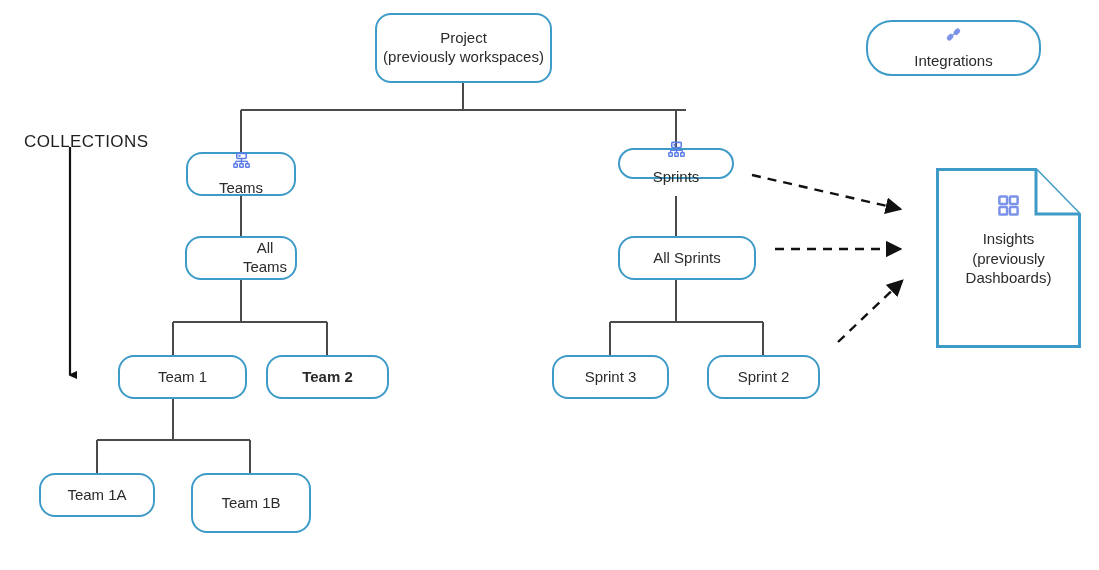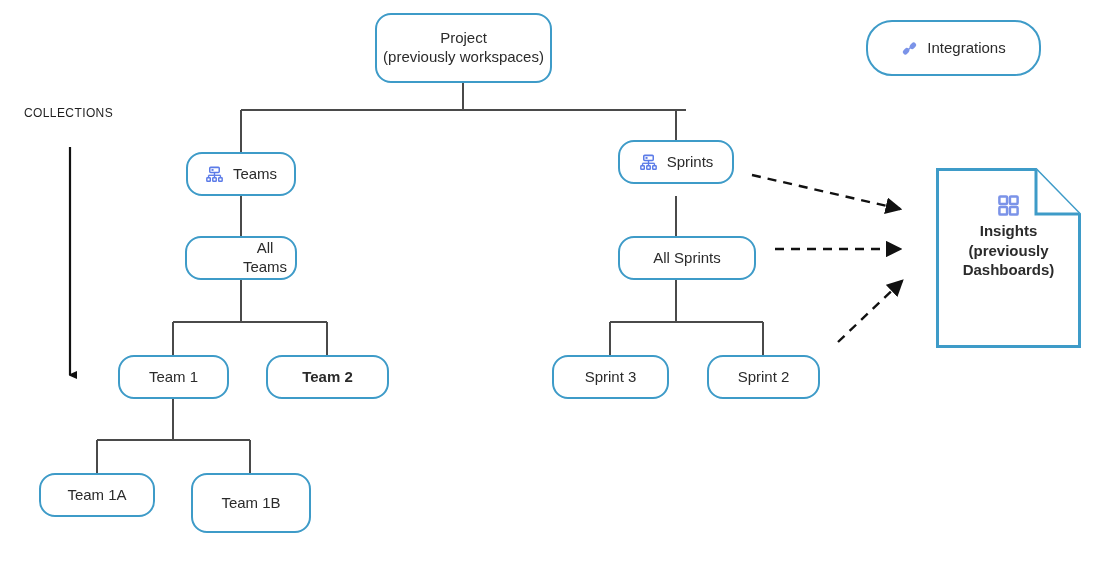--- a/index.html
+++ b/index.html
@@ -43,42 +43,42 @@
     font-size: 15px;
     line-height: 1.25;
     z-index: 3;
   }
   .node .label {
     display: block;
     white-space: pre-line;
   }
   .node.with-icon {
     gap: 9px;
-    flex-direction: row;
+    flex-direction: column;
   }
   .node.pill {
     border-radius: 26px;
   }
 
   
   .icon {
     display: inline-flex;
     align-items: center;
     justify-content: center;
     flex: 0 0 auto;
     line-height: 0;
   }
   .icon svg { display: block; }
 
   
   #collections-label {
     position: absolute;
     left: 24px;
-    top: 106px;
-    font-size: 12px;
+    top: 132px;
+    font-size: 17px;
     letter-spacing: 0.4px;
     color: #1f1f1f;
     white-space: nowrap;
     z-index: 3;
   }
 
   
   #insights-node {
     position: absolute;
     left: 936px;
@@ -99,27 +99,26 @@
     width: 145px;
     height: 180px;
     display: flex;
     flex-direction: column;
     align-items: center;
     justify-content: flex-start;
     padding-top: 26px;
     box-sizing: border-box;
   }
   #insights-label {
-    margin-top: 4px;
+    margin-top: 12px;
     font-size: 15px;
     line-height: 1.3;
     color: #2b2b2b;
     text-align: center;
     white-space: pre-line;
-    font-weight: bold;
   }
 </style>
 </head>
 <body>
 
 <div id="canvas">
 
   <svg id="wires" width="1099" height="570" viewBox="0 0 1099 570" xmlns="http://www.w3.org/2000/svg">
     <defs>
       <marker id="arrowDash" markerWidth="7" markerHeight="7" refX="6" refY="3.5" orient="auto" markerUnits="strokeWidth">
@@ -197,21 +196,21 @@
         <path d="M12 13 L12 16" stroke="#5B7BE8" stroke-width="1.7"></path>
         <path d="M19.5 13 L19.5 16" stroke="#5B7BE8" stroke-width="1.7"></path>
         <rect x="2.3" y="16" width="4.4" height="4.6" rx="0.8" fill="none" stroke="#5B7BE8" stroke-width="1.8"></rect>
         <rect x="9.8" y="16" width="4.4" height="4.6" rx="0.8" fill="none" stroke="#5B7BE8" stroke-width="1.8"></rect>
         <rect x="17.3" y="16" width="4.4" height="4.6" rx="0.8" fill="none" stroke="#5B7BE8" stroke-width="1.8"></rect>
       </svg>
     </span>
     <span class="label">Teams</span>
   </div>
 
-  <div class="node with-icon" id="node-sprints" style="left:618px; top:140px; width:116px; height:44px;">
+  <div class="node with-icon" id="node-sprints" style="left:618px; top:148px; width:116px; height:31px;">
     <span class="icon">
       <svg width="19" height="19" viewBox="0 0 24 24">
         <rect x="6" y="3" width="12" height="6.5" rx="1.2" fill="none" stroke="#5B7BE8" stroke-width="1.9"></rect>
         <rect x="8.2" y="5.1" width="2.6" height="2.3" fill="#5B7BE8"></rect>
         <path d="M12 9.5 L12 13" stroke="#5B7BE8" stroke-width="1.7"></path>
         <path d="M4.5 13 L19.5 13" stroke="#5B7BE8" stroke-width="1.7"></path>
         <path d="M4.5 13 L4.5 16" stroke="#5B7BE8" stroke-width="1.7"></path>
         <path d="M12 13 L12 16" stroke="#5B7BE8" stroke-width="1.7"></path>
         <path d="M19.5 13 L19.5 16" stroke="#5B7BE8" stroke-width="1.7"></path>
         <rect x="2.3" y="16" width="4.4" height="4.6" rx="0.8" fill="none" stroke="#5B7BE8" stroke-width="1.8"></rect>
@@ -223,21 +222,21 @@
   </div>
 
   <div class="node" id="node-all-teams" style="left:185px; top:236px; width:112px; height:44px;padding-left:48px;">
     <span class="label">All Teams</span>
   </div>
 
   <div class="node" id="node-all-sprints" style="left:618px; top:236px; width:138px; height:44px;">
     <span class="label">All Sprints</span>
   </div>
 
-  <div class="node" id="node-team-1" style="left:118px; top:355px; width:111px; height:44px;">
+  <div class="node" id="node-team-1" style="left:118px; top:355px; width:129px; height:44px;">
     <span class="label">Team 1</span>
   </div>
 
   <div class="node" id="node-team-2" style="left:266px; top:355px; width:123px; height:44px;font-weight:bold;">
     <span class="label">Team 2</span>
   </div>
 
   <div class="node" id="node-sprint-1" style="left:552px; top:355px; width:117px; height:44px;">
     <span class="label">Sprint 3</span>
   </div>

